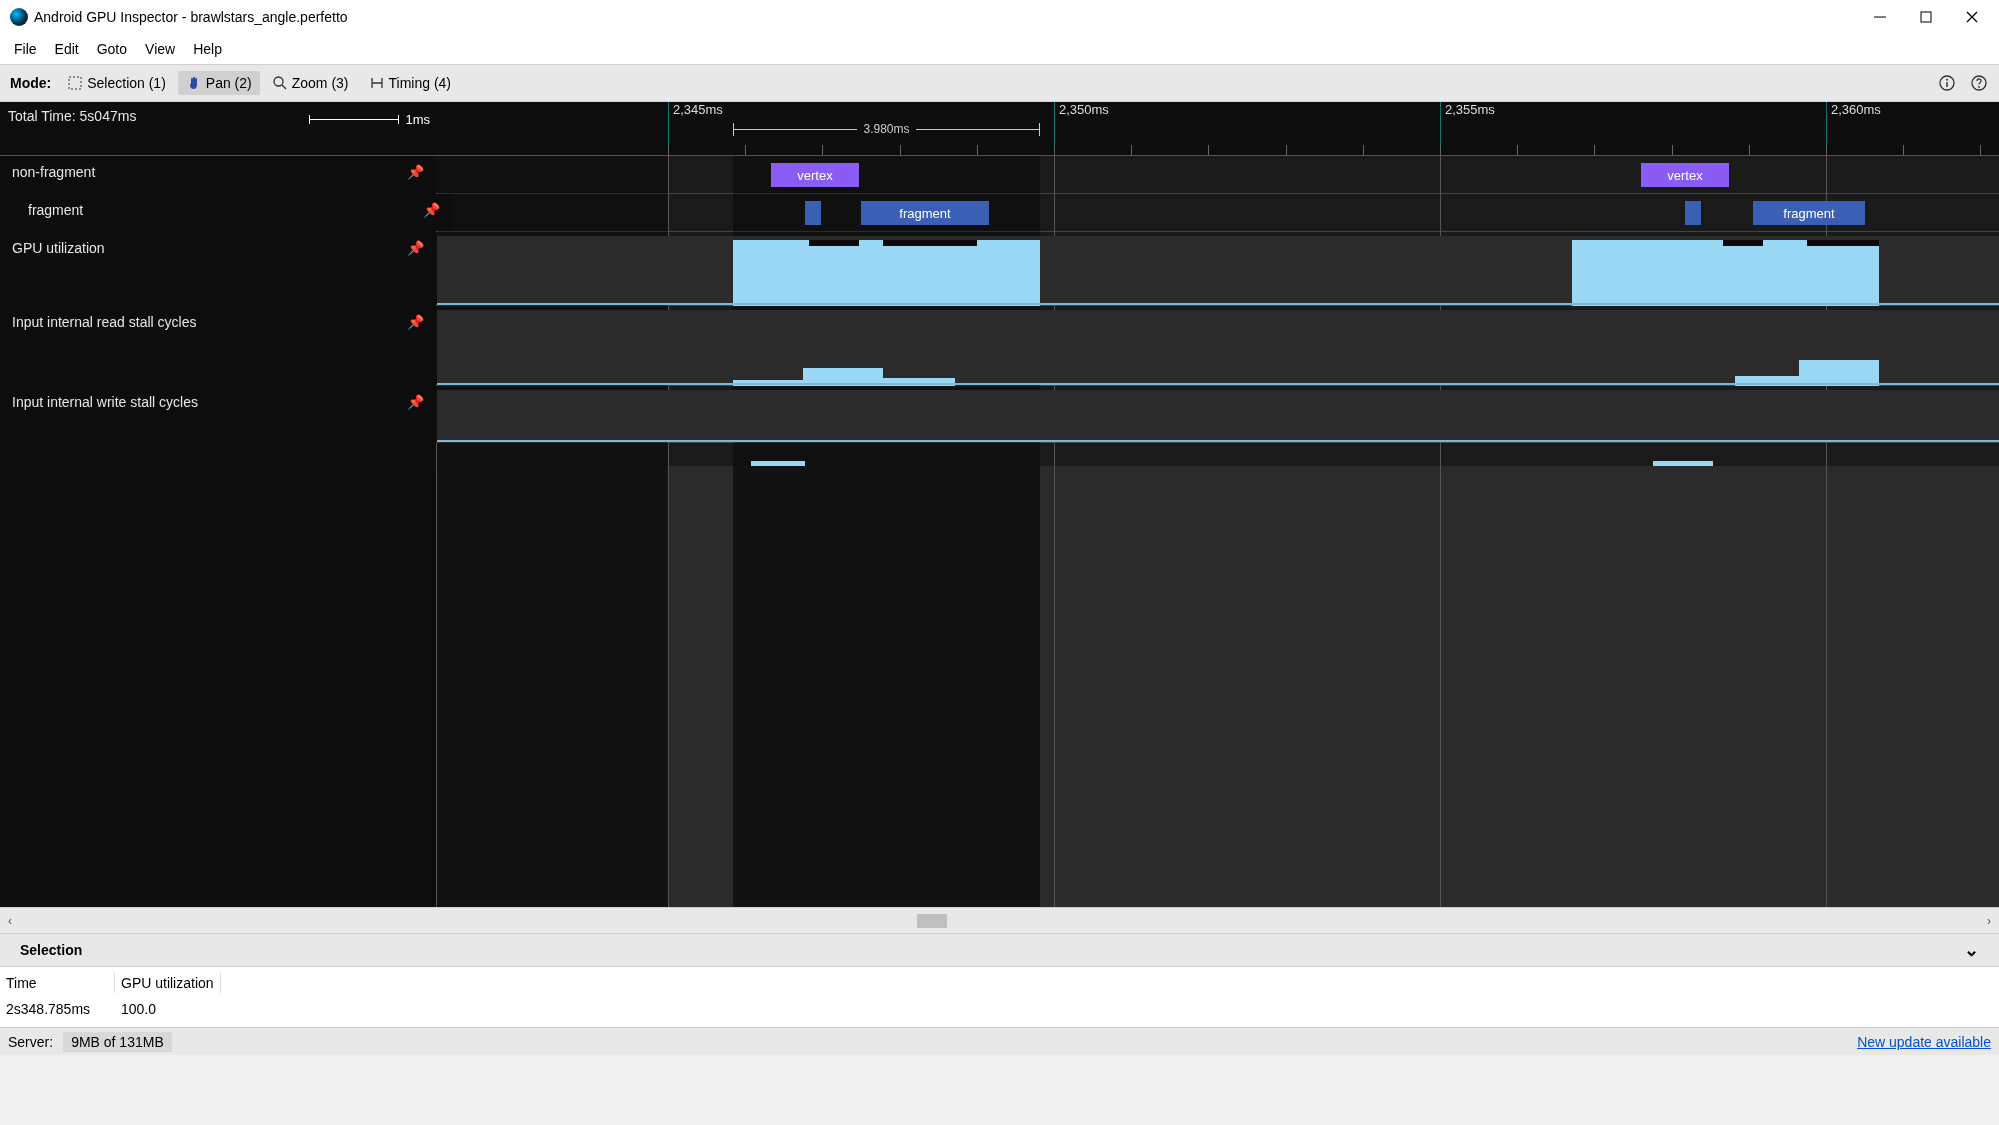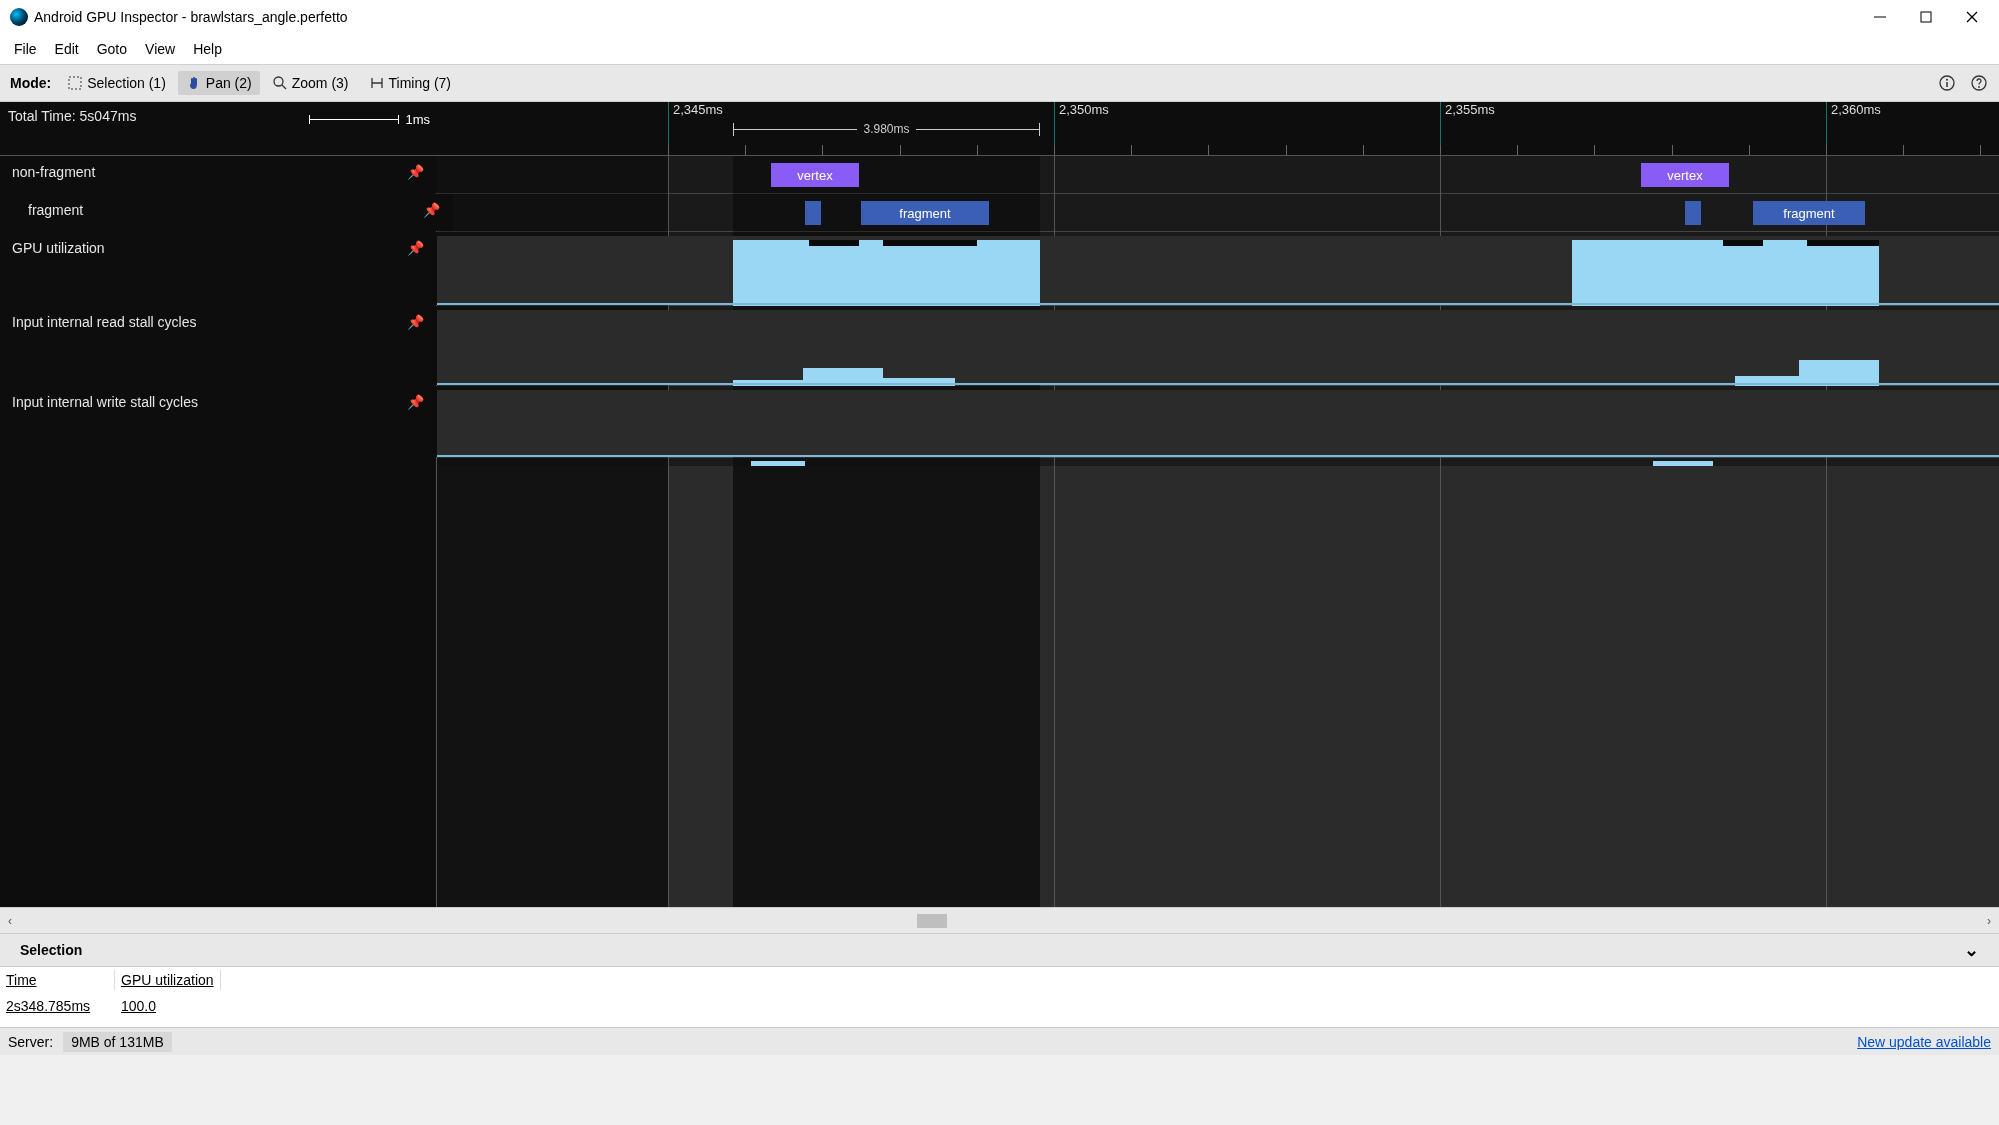--- a/index.html
+++ b/index.html
@@ -176,21 +176,21 @@
 .hscroll .track { flex:1; position:relative; height:18px;}
 .hscroll .thumb { position:absolute; top:2px; height:14px; background:#bfbfbf;}
 
 
 .sel-header {
   height:34px; background:#e8e8e8; border-top:1px solid #ccc; border-bottom:1px solid #ccc;
   display:flex; align-items:center; padding:0 20px; font-weight:bold;
 }
 .sel-header .chev { margin-left:auto; font-size:18px; }
 .sel-table { background:#fff; height:60px; overflow:hidden;}
-.sel-table .row { display:flex; height:26px; align-items:center;text-decoration:underline; }
+.sel-table .row { display:flex; height:26px; align-items:flex-end; }
 .sel-table .cell { padding:2px 6px; }
 .sel-table .c1 { width:115px;} .sel-table .c2 { flex:0 0 auto;}
 .sel-table .hdr .cell { border-right:1px solid #ddd;}
 
 
 .statusbar {
   height:28px; background:#e8e8e8; border-top:1px solid #ccc;
   display:flex; align-items:center; padding:0 8px; gap:10px;
 }
 .statusbar .mem { background:#d8d8d8; padding:2px 8px;}
@@ -249,21 +249,21 @@
     <svg class="icon-svg" viewBox="0 0 16 16">
         <circle cx="6.5" cy="6.5" r="4.5" fill="none" stroke="#333" stroke-width="1.3"></circle>
         <path d="M10 10l4 4" stroke="#333" stroke-width="1.3"></path>
       </svg>
     <span>Zoom (3)</span>
   </div>
   <div class="mode-btn">
     <svg class="icon-svg" viewBox="0 0 16 16">
         <path d="M3 3v10M13 3v10M3 8h10" stroke="#333" stroke-width="1.3"></path>
       </svg>
-    <span>Timing (7)</span>
+    <span>Timing (4)</span>
   </div>
 
 
   <div class="right-icons">
     <div class="ico">
       <svg class="icon-svg" viewBox="0 0 16 16">
           <circle cx="8" cy="8" r="7" fill="none" stroke="#333" stroke-width="1.3"></circle>
           <circle cx="8" cy="4.8" r="1" fill="#333"></circle>
           <path d="M8 7v5" stroke="#333" stroke-width="1.5"></path>
         </svg>
@@ -374,21 +374,21 @@
           <div class="track-content">
             <div class="bg-strip" style="top: 4px; bottom: 0px;"></div>
             <div class="block b-cyan" style="left: 296px; width: 70px; top: 74px; height: 6px;"></div>
             <div class="block b-cyan" style="left: 366px; width: 80px; top: 62px; height: 18px;"></div>
             <div class="block b-cyan" style="left: 446px; width: 72px; top: 72px; height: 8px;"></div>
             <div class="block b-cyan" style="left: 1298px; width: 64px; top: 70px; height: 10px;"></div>
             <div class="block b-cyan" style="left: 1362px; width: 80px; top: 54px; height: 26px;"></div>
             <div class="baseline"></div>
           </div>
         </div>
-        <div class="track-row" style="top: 230px; height: 72px; position: absolute; left: 0px; right: 0px;">
+        <div class="track-row" style="top: 230px; height: 57px; position: absolute; left: 0px; right: 0px;">
           <div class="track-label">
             <span>Input internal write stall cycles</span>
             <span class="pin">📌</span>
           </div>
           <div class="track-content">
             <div class="bg-strip" style="top: 4px; bottom: 0px;"></div>
             <div class="block b-cyan" style="left: 314px; width: 54px; top: 75px; height: 5px;"></div>
             <div class="block b-cyan" style="left: 1216px; width: 60px; top: 75px; height: 5px;"></div>
             <div class="baseline"></div>
           </div>

